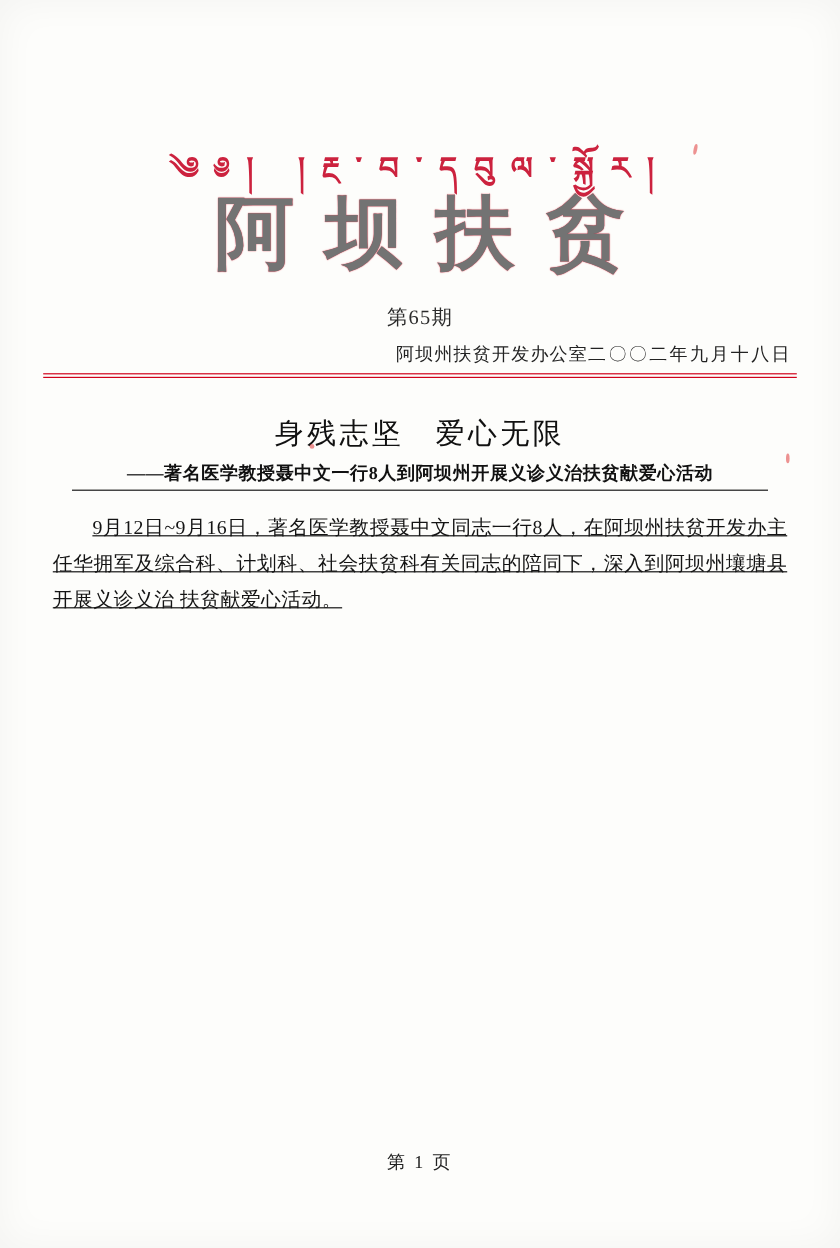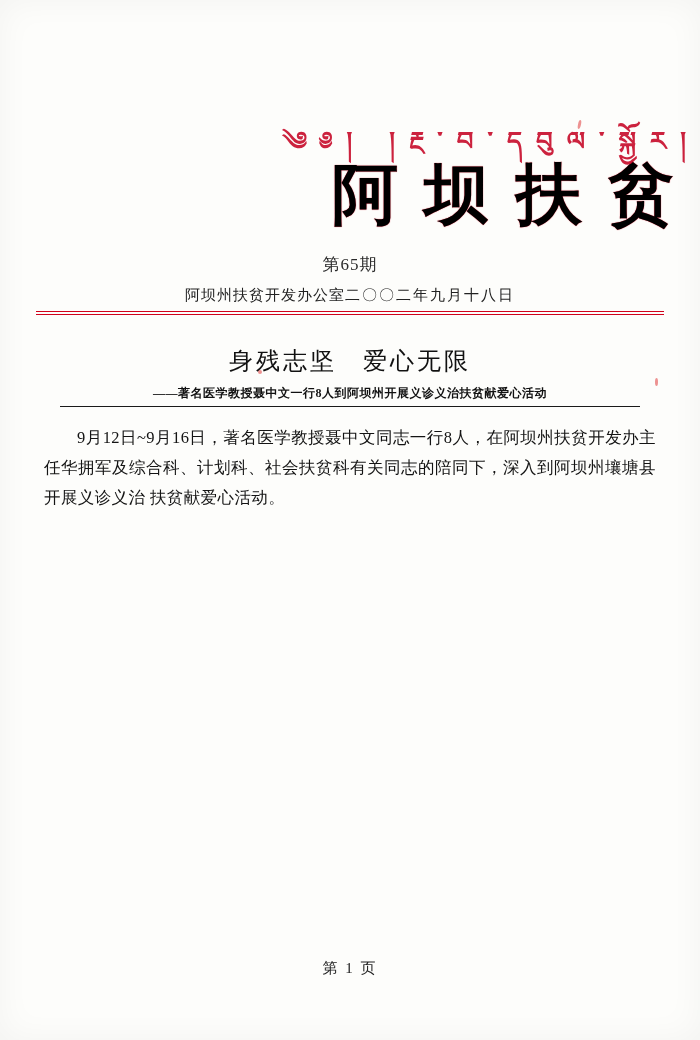--- a/index.html
+++ b/index.html
@@ -18,36 +18,36 @@
   .page {
     position: relative;
     width: 700px;
     height: 1040px;
     background: #fdfdfb;
     box-sizing: border-box;
   }
 
   
   .masthead {
-    text-align: right;
+    text-align: center;
     padding-top: 128px;
   }
   .tibetan-line {
     color: #c8102e;
     font-family: "DejaVu Sans", sans-serif;
     font-size: 26px;
     letter-spacing: 14px;
     line-height: 1;
     margin: 0 auto 6px auto;
     white-space: nowrap;
     font-weight: 600;
     opacity: .92;
   }
   .title-cn {
-    color: #000000;
+    color: #737373;
     font-family: "DejaVu Serif", serif;
     font-weight: 700;
     font-size: 66px;
     letter-spacing: 26px;
     line-height: 1.05;
     margin: 0;
     padding-left: 26px;
     text-shadow: 0 0 1px #d0021b;
   }
 
@@ -56,21 +56,21 @@
     margin-top: 24px;
     font-size: 17px;
     color: #2b2b2b;
     letter-spacing: 1px;
   }
 
   
   .meta-row {
     margin: 10px 40px 0 40px;
     display: flex;
-    justify-content: center;
+    justify-content: flex-end;
     align-items: flex-end;
     font-size: 15px;
     color: #222;
   }
   .meta-office { letter-spacing: 1px; }
   .meta-date { letter-spacing: 2px; }
 
   .rule-red {
     margin: 6px 36px 0 36px;
     border: none;
@@ -91,21 +91,21 @@
     font-family: "DejaVu Serif", serif;
     font-weight: 400;
     font-size: 24px;
     letter-spacing: 3px;
     color: #111;
     margin: 0 0 8px 0;
   }
   .headline .gap { display: inline-block; width: 26px; }
   .subheadline {
     text-align: center;
-    font-size: 12px;
+    font-size: 15px;
     font-weight: 700;
     color: #111;
     letter-spacing: 0.5px;
     margin: 0 0 4px 0;
     white-space: nowrap;
   }
   .rule-black {
     margin: 2px 16px 16px 16px;
     border: none;
     border-top: 1.3px solid #1a1a1a;
@@ -113,21 +113,21 @@
 
   .body-text p {
     margin: 0 0 2px 0;
     font-size: 16.5px;
     line-height: 30px;
     letter-spacing: 0.4px;
     text-align: justify;
     text-justify: inter-ideograph;
     color: #141414;
   }
-  .body-text p.indent { text-indent: 2em; }
+  .body-text p.indent { text-indent: 2em; text-decoration: underline; }
 
   
   .footer {
     position: absolute;
     left: 0;
     right: 0;
     bottom: 62px;
     text-align: center;
     font-size: 15px;
     color: #222;

